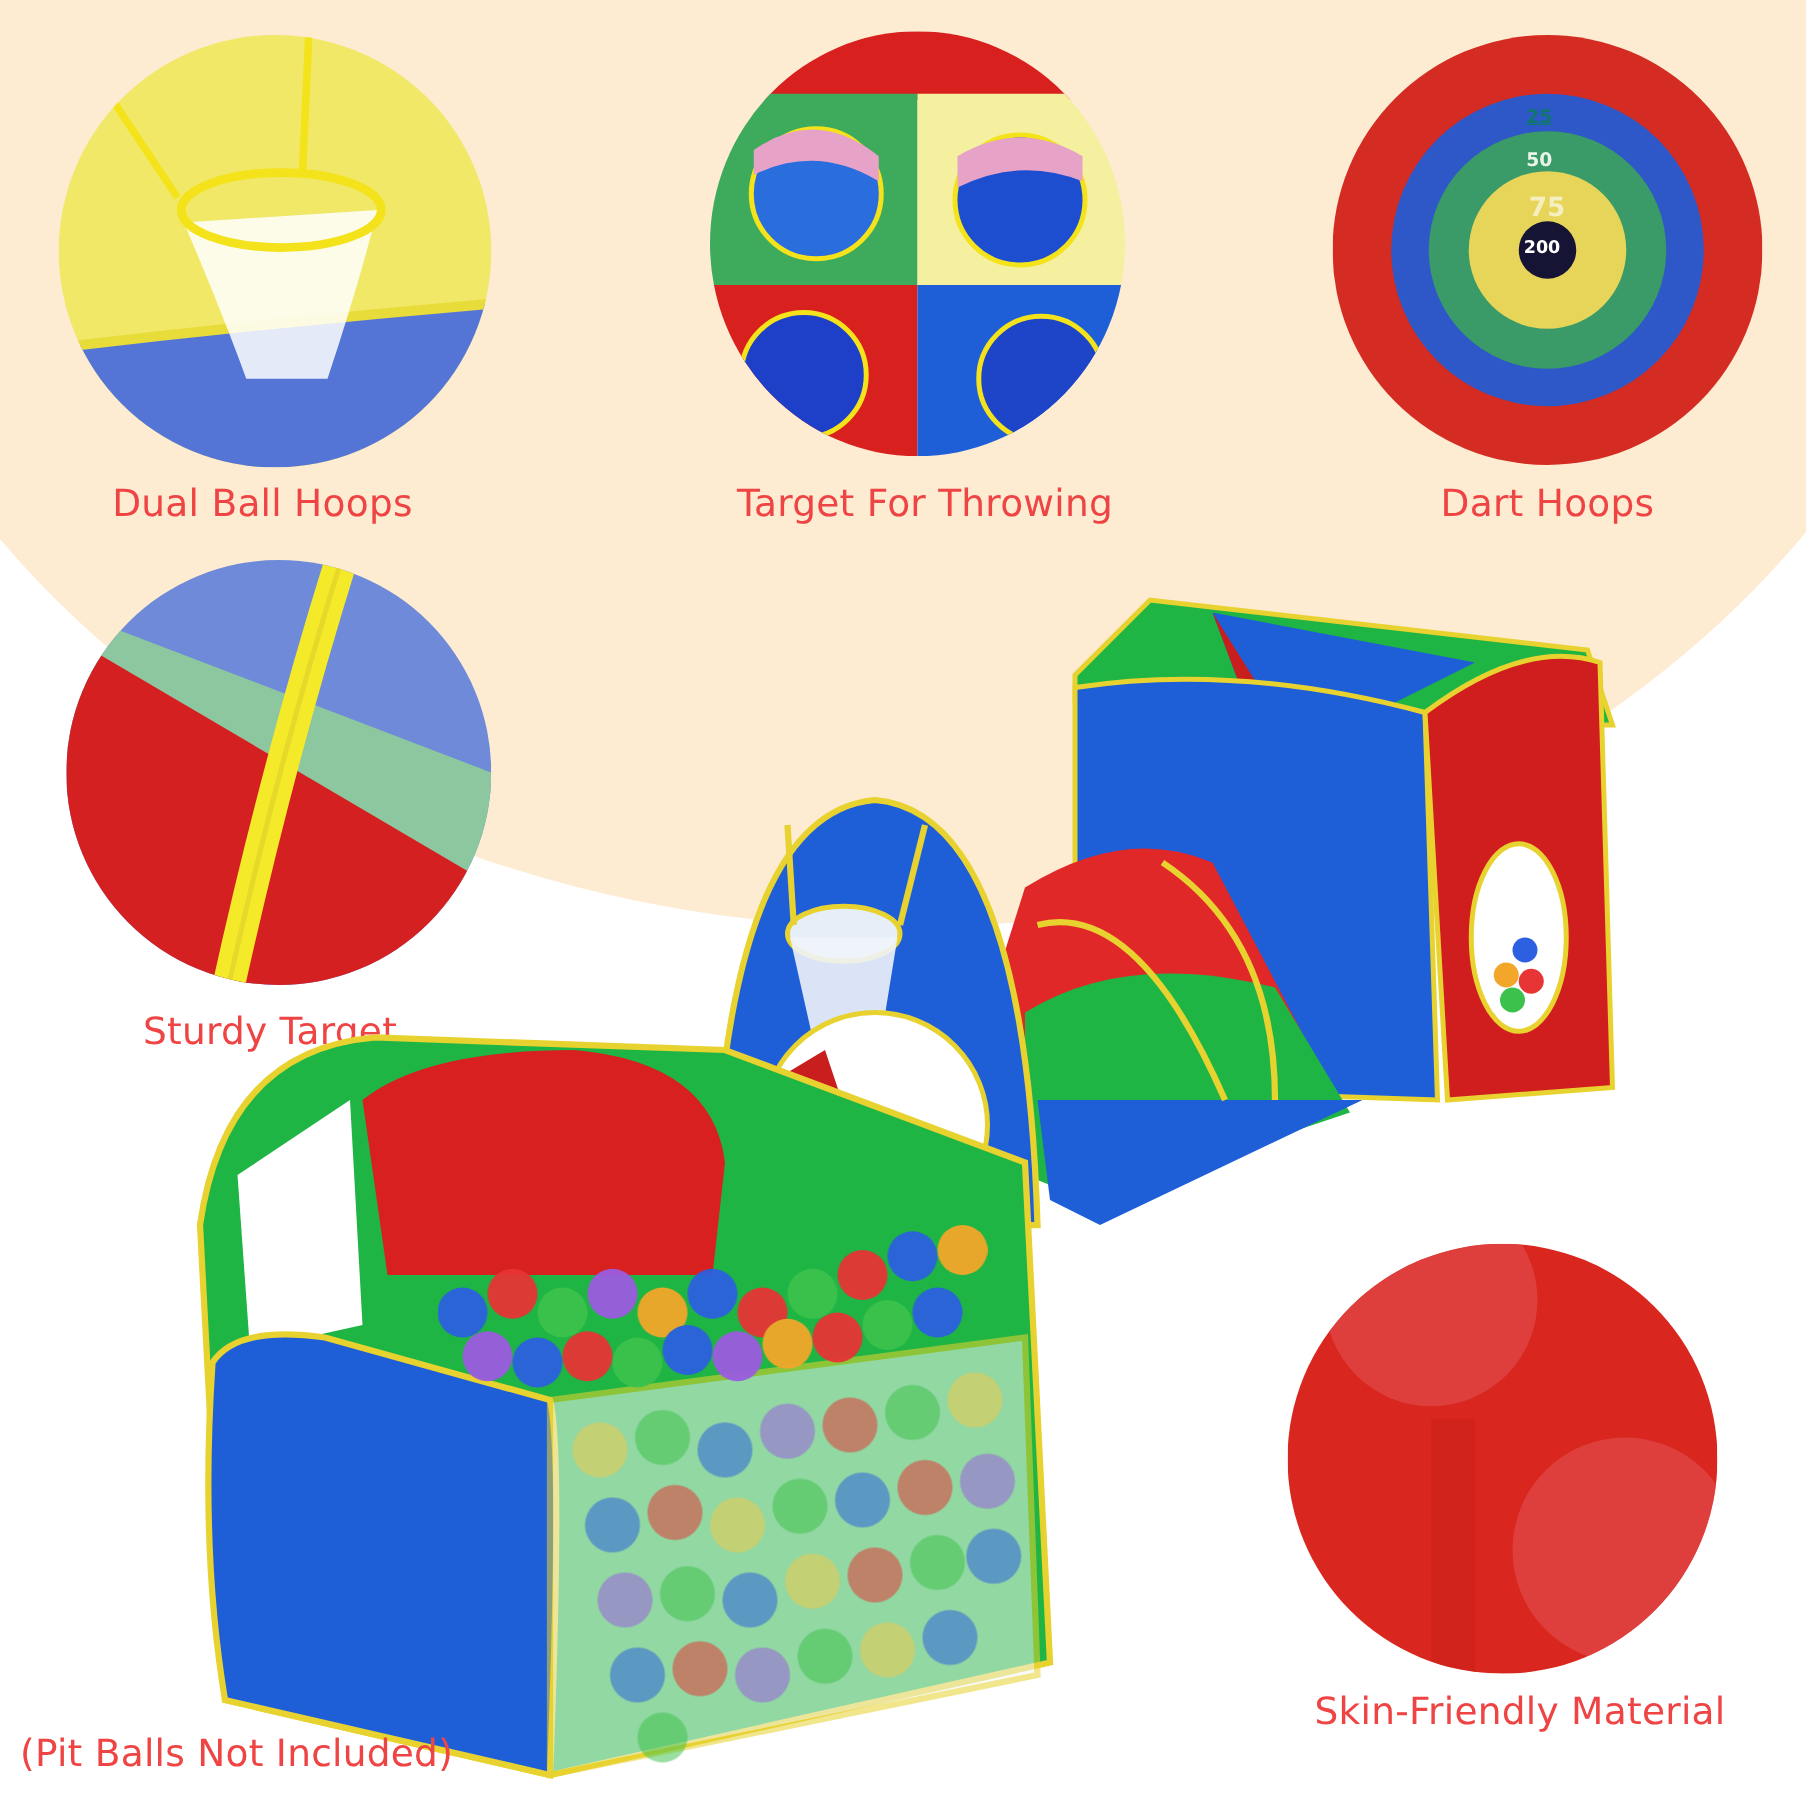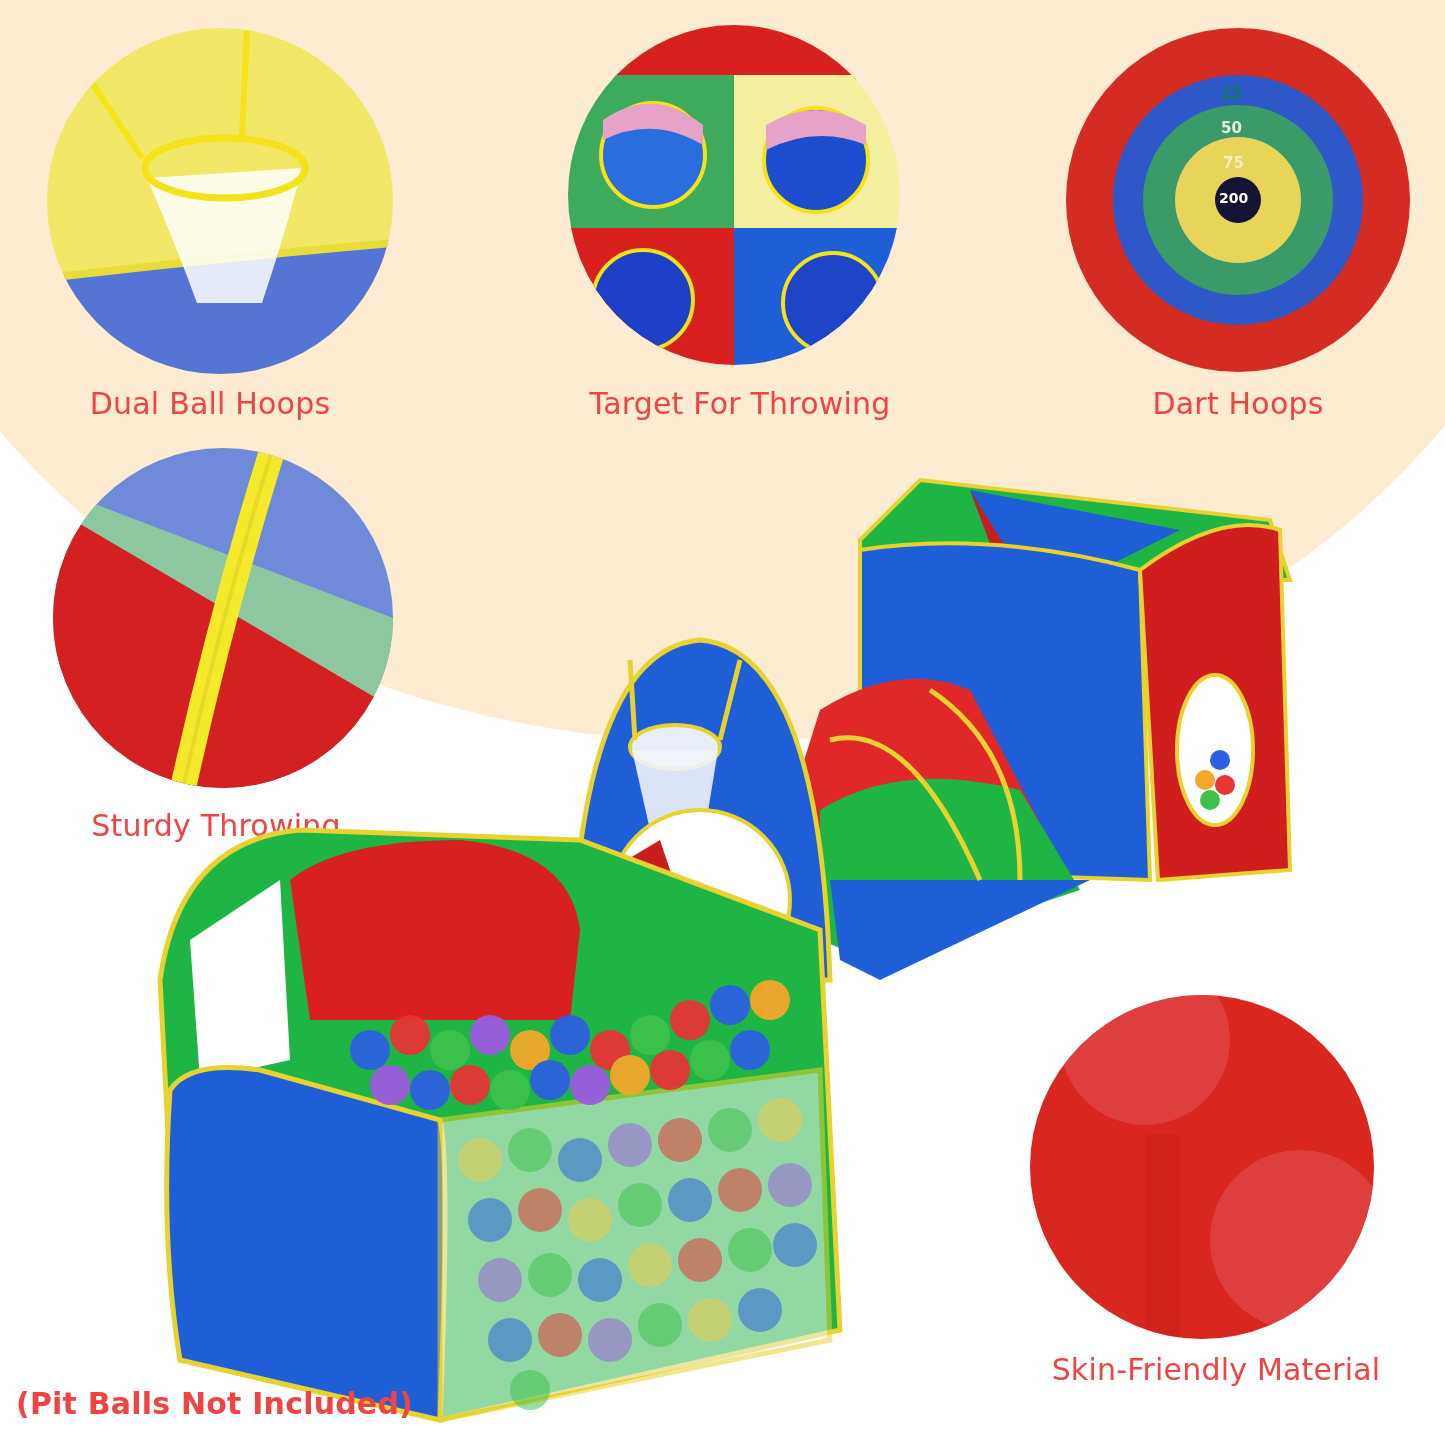--- a/index.html
+++ b/index.html
@@ -63,35 +63,35 @@
 <div class="feature-circle" style="left:1066px; top:28px; width:344px; height:344px;">
   <svg viewBox="0 0 344 344">
     <rect width="344" height="344" fill="#D42C22"></rect>
     <circle cx="172" cy="172" r="125" fill="#2E58C8"></circle>
     <circle cx="172" cy="172" r="95" fill="#3A9A68"></circle>
     <circle cx="172" cy="172" r="63" fill="#E7D55A"></circle>
     <circle cx="172" cy="172" r="23" fill="#161434"></circle>
   </svg>
   <div style="position:absolute; left:155px; top:56px; color:#0f766e; font-size:15px; font-weight:bold;text-decoration:underline;">25</div>
   <div style="position:absolute; left:155px; top:91px; color:#E8F4E8; font-size:15px; font-weight:bold;">50</div>
-  <div style="position:absolute; left:157px; top:126px; color:#F5EFC0; font-size:15px; font-weight:bold;">75</div>
+  <div style="position:absolute; left:157px; top:126px; color:#F5EFC0; font-size:21px; font-weight:bold;">75</div>
   <div style="position:absolute; left:153px; top:162px; color:#ffffff; font-size:14px; font-weight:bold;">200</div>
 </div>
 <div class="label" style="left:1238px; top:386px;">Dart Hoops</div>
 
 <div class="feature-circle" style="left:53px; top:448px; width:340px; height:340px;">
   <svg viewBox="0 0 340 340">
     <rect width="340" height="340" fill="#6E8AD8"></rect>
     <polygon points="0,40 340,170 340,270 0,150" fill="#8CC7A0"></polygon>
     <polygon points="0,60 340,260 340,340 0,340" fill="#D42020"></polygon>
     <path d="M220 0 Q170 160 130 340" stroke="#F4EA2A" stroke-width="26" fill="none"></path>
     <path d="M220 0 Q170 160 130 340" stroke="#E8D82A" stroke-width="4" fill="none"></path>
   </svg>
 </div>
-<div class="label" style="left:216px; top:808px;">Sturdy Throwing</div>
+<div class="label" style="left:216px; top:808px;">Sturdy Target</div>
 
 <div class="feature-circle" style="left:1030px; top:995px; width:344px; height:344px;">
   <svg viewBox="0 0 344 344">
     <rect width="344" height="344" fill="#D9261E"></rect>
     <circle cx="115" cy="45" r="85" fill="#E04A4A" opacity="0.7"></circle>
     <circle cx="270" cy="245" r="90" fill="#E04A4A" opacity="0.7"></circle>
     <rect x="115" y="140" width="35" height="204" fill="#C81E18" opacity="0.4"></rect>
   </svg>
 </div>
 <div class="label" style="left:1216px; top:1352px;">Skin-Friendly Material</div>
@@ -187,13 +187,13 @@
           <circle cx="470" cy="880" r="22" fill="#9B5BE0"></circle>
         <circle cx="520" cy="865" r="22" fill="#3CC24C"></circle>
           <circle cx="570" cy="860" r="22" fill="#F2C94C"></circle>
         <circle cx="620" cy="850" r="22" fill="#2D60E0"></circle>
           <circle cx="390" cy="930" r="20" fill="#3CC24C"></circle>
       </g>
     </g>
   </svg>
 </div>
 
-<div class="label left" style="left:16px; top:1386px;font-weight:bold;">(Pit Balls Not Included)</div>
+<div class="label left" style="left:16px; top:1386px;">(Pit Balls Not Included)</div>
 
 </body></html>

